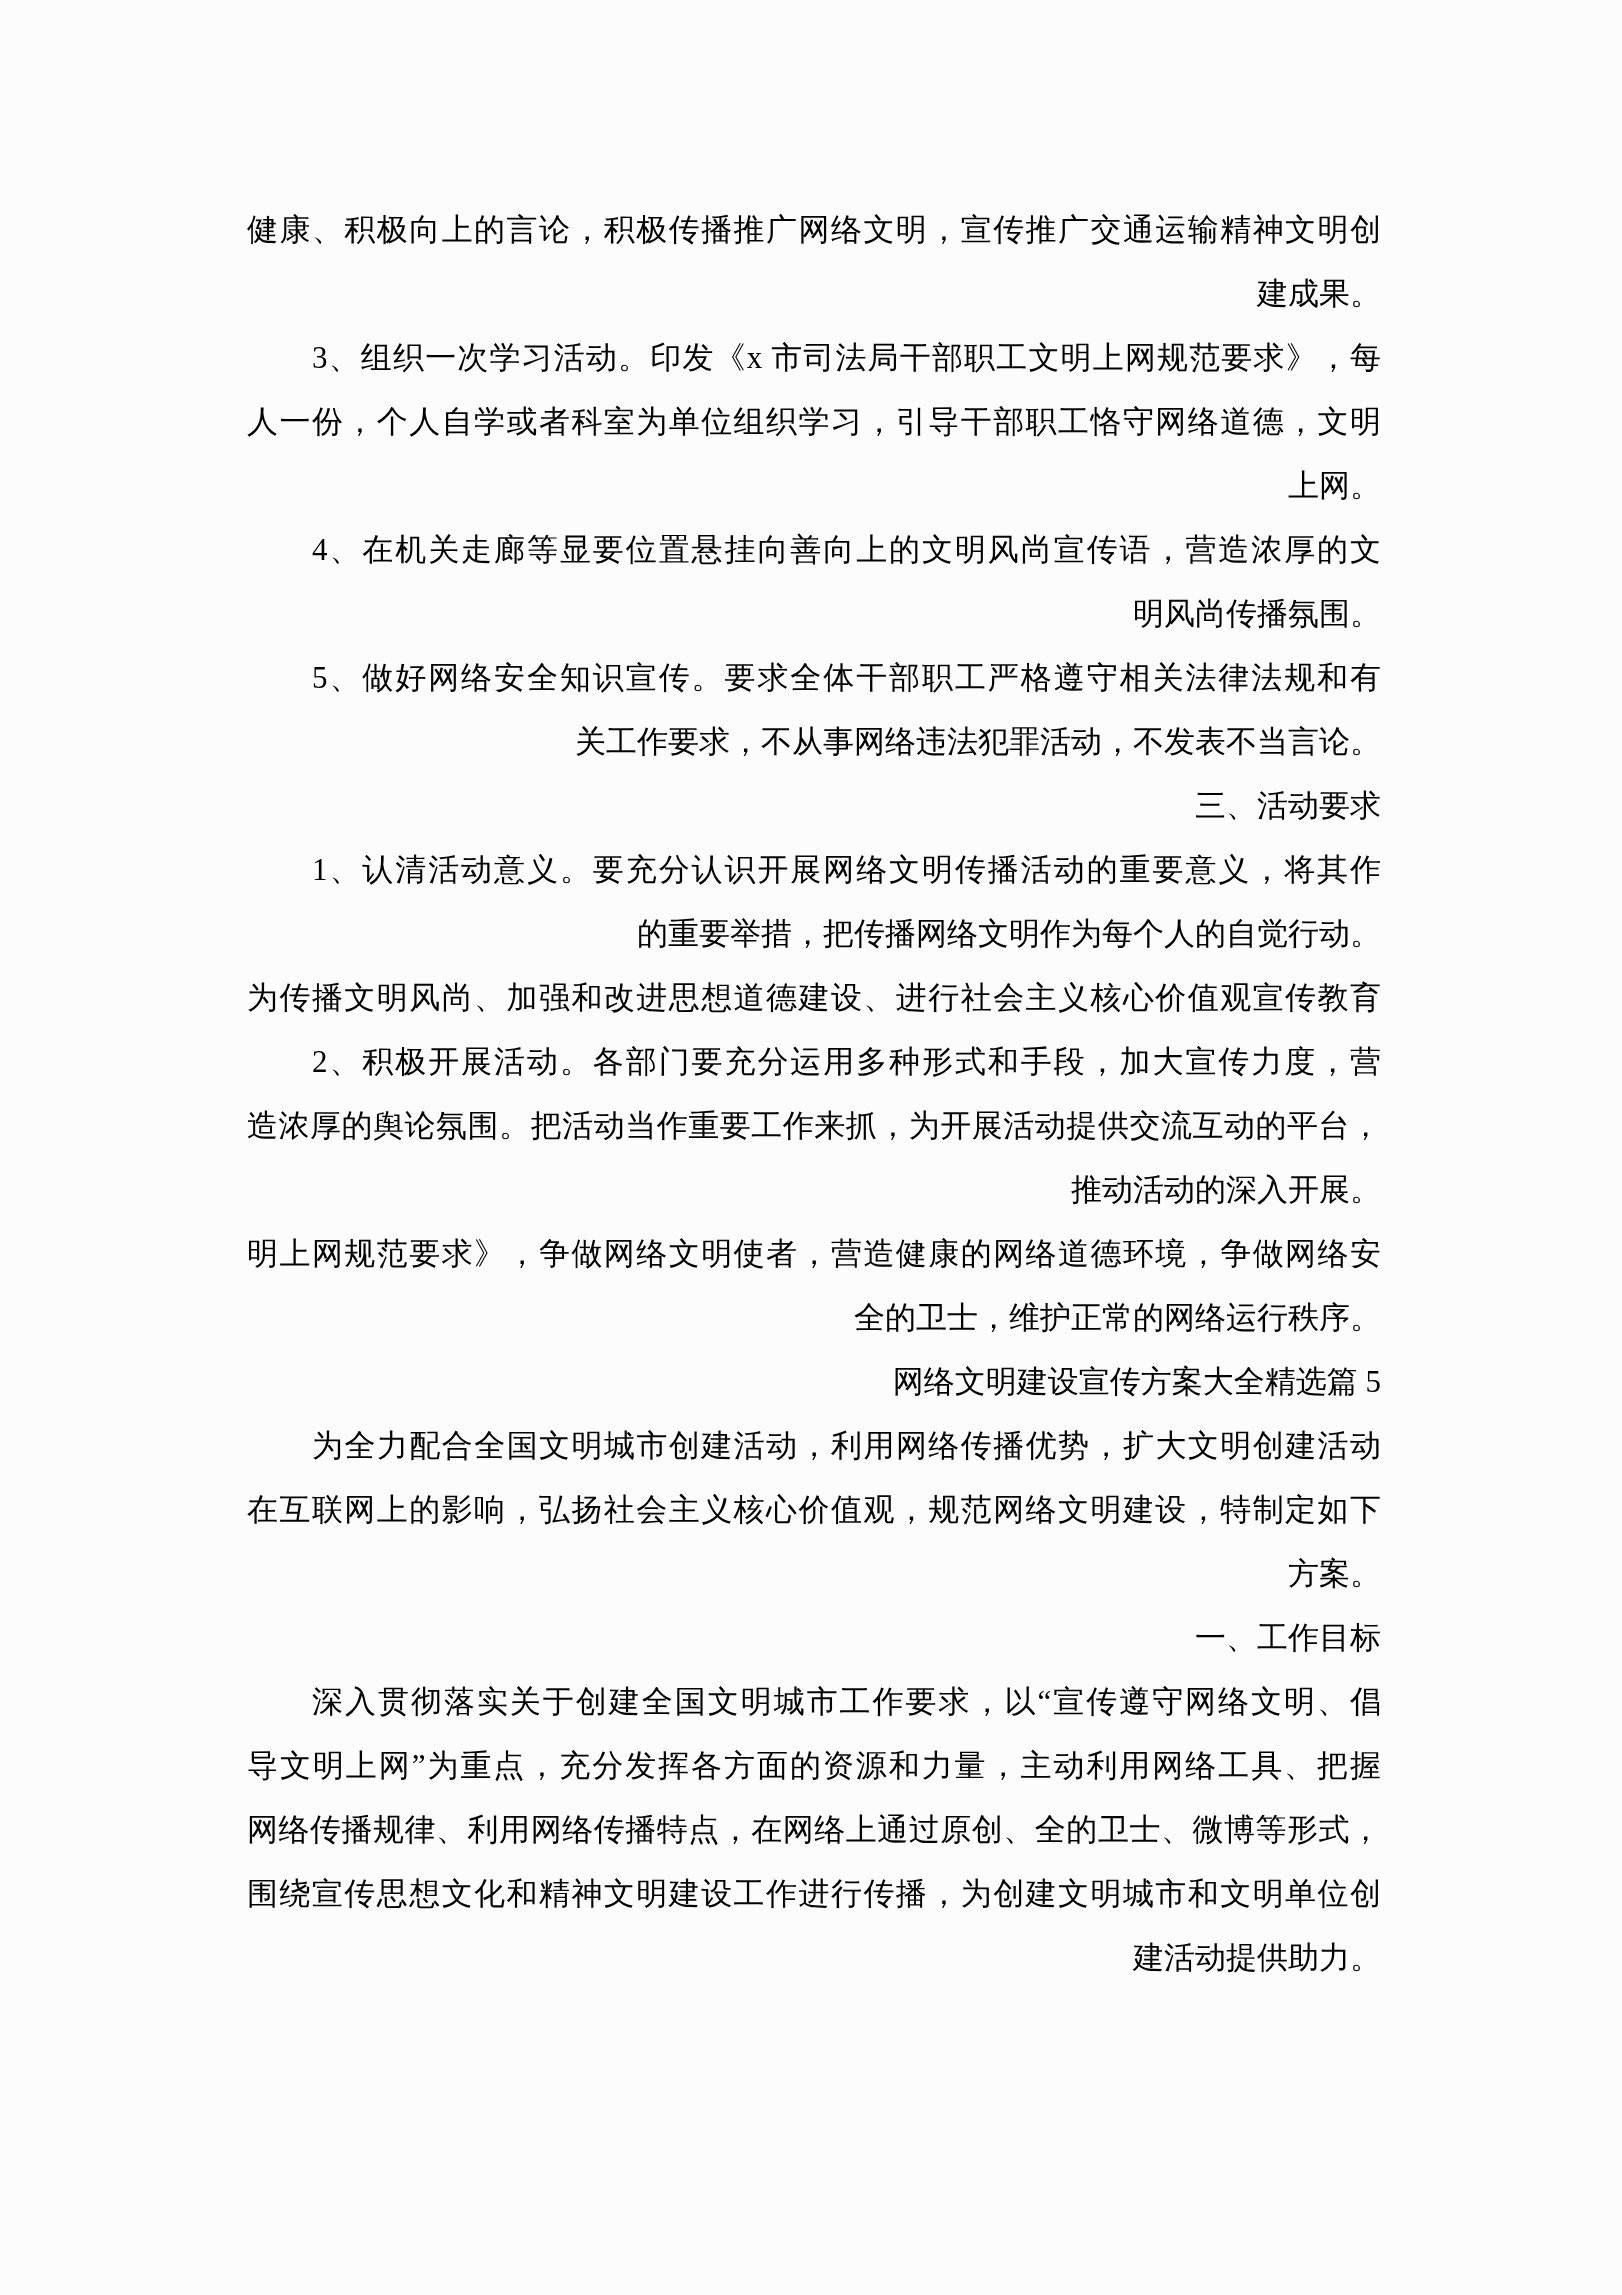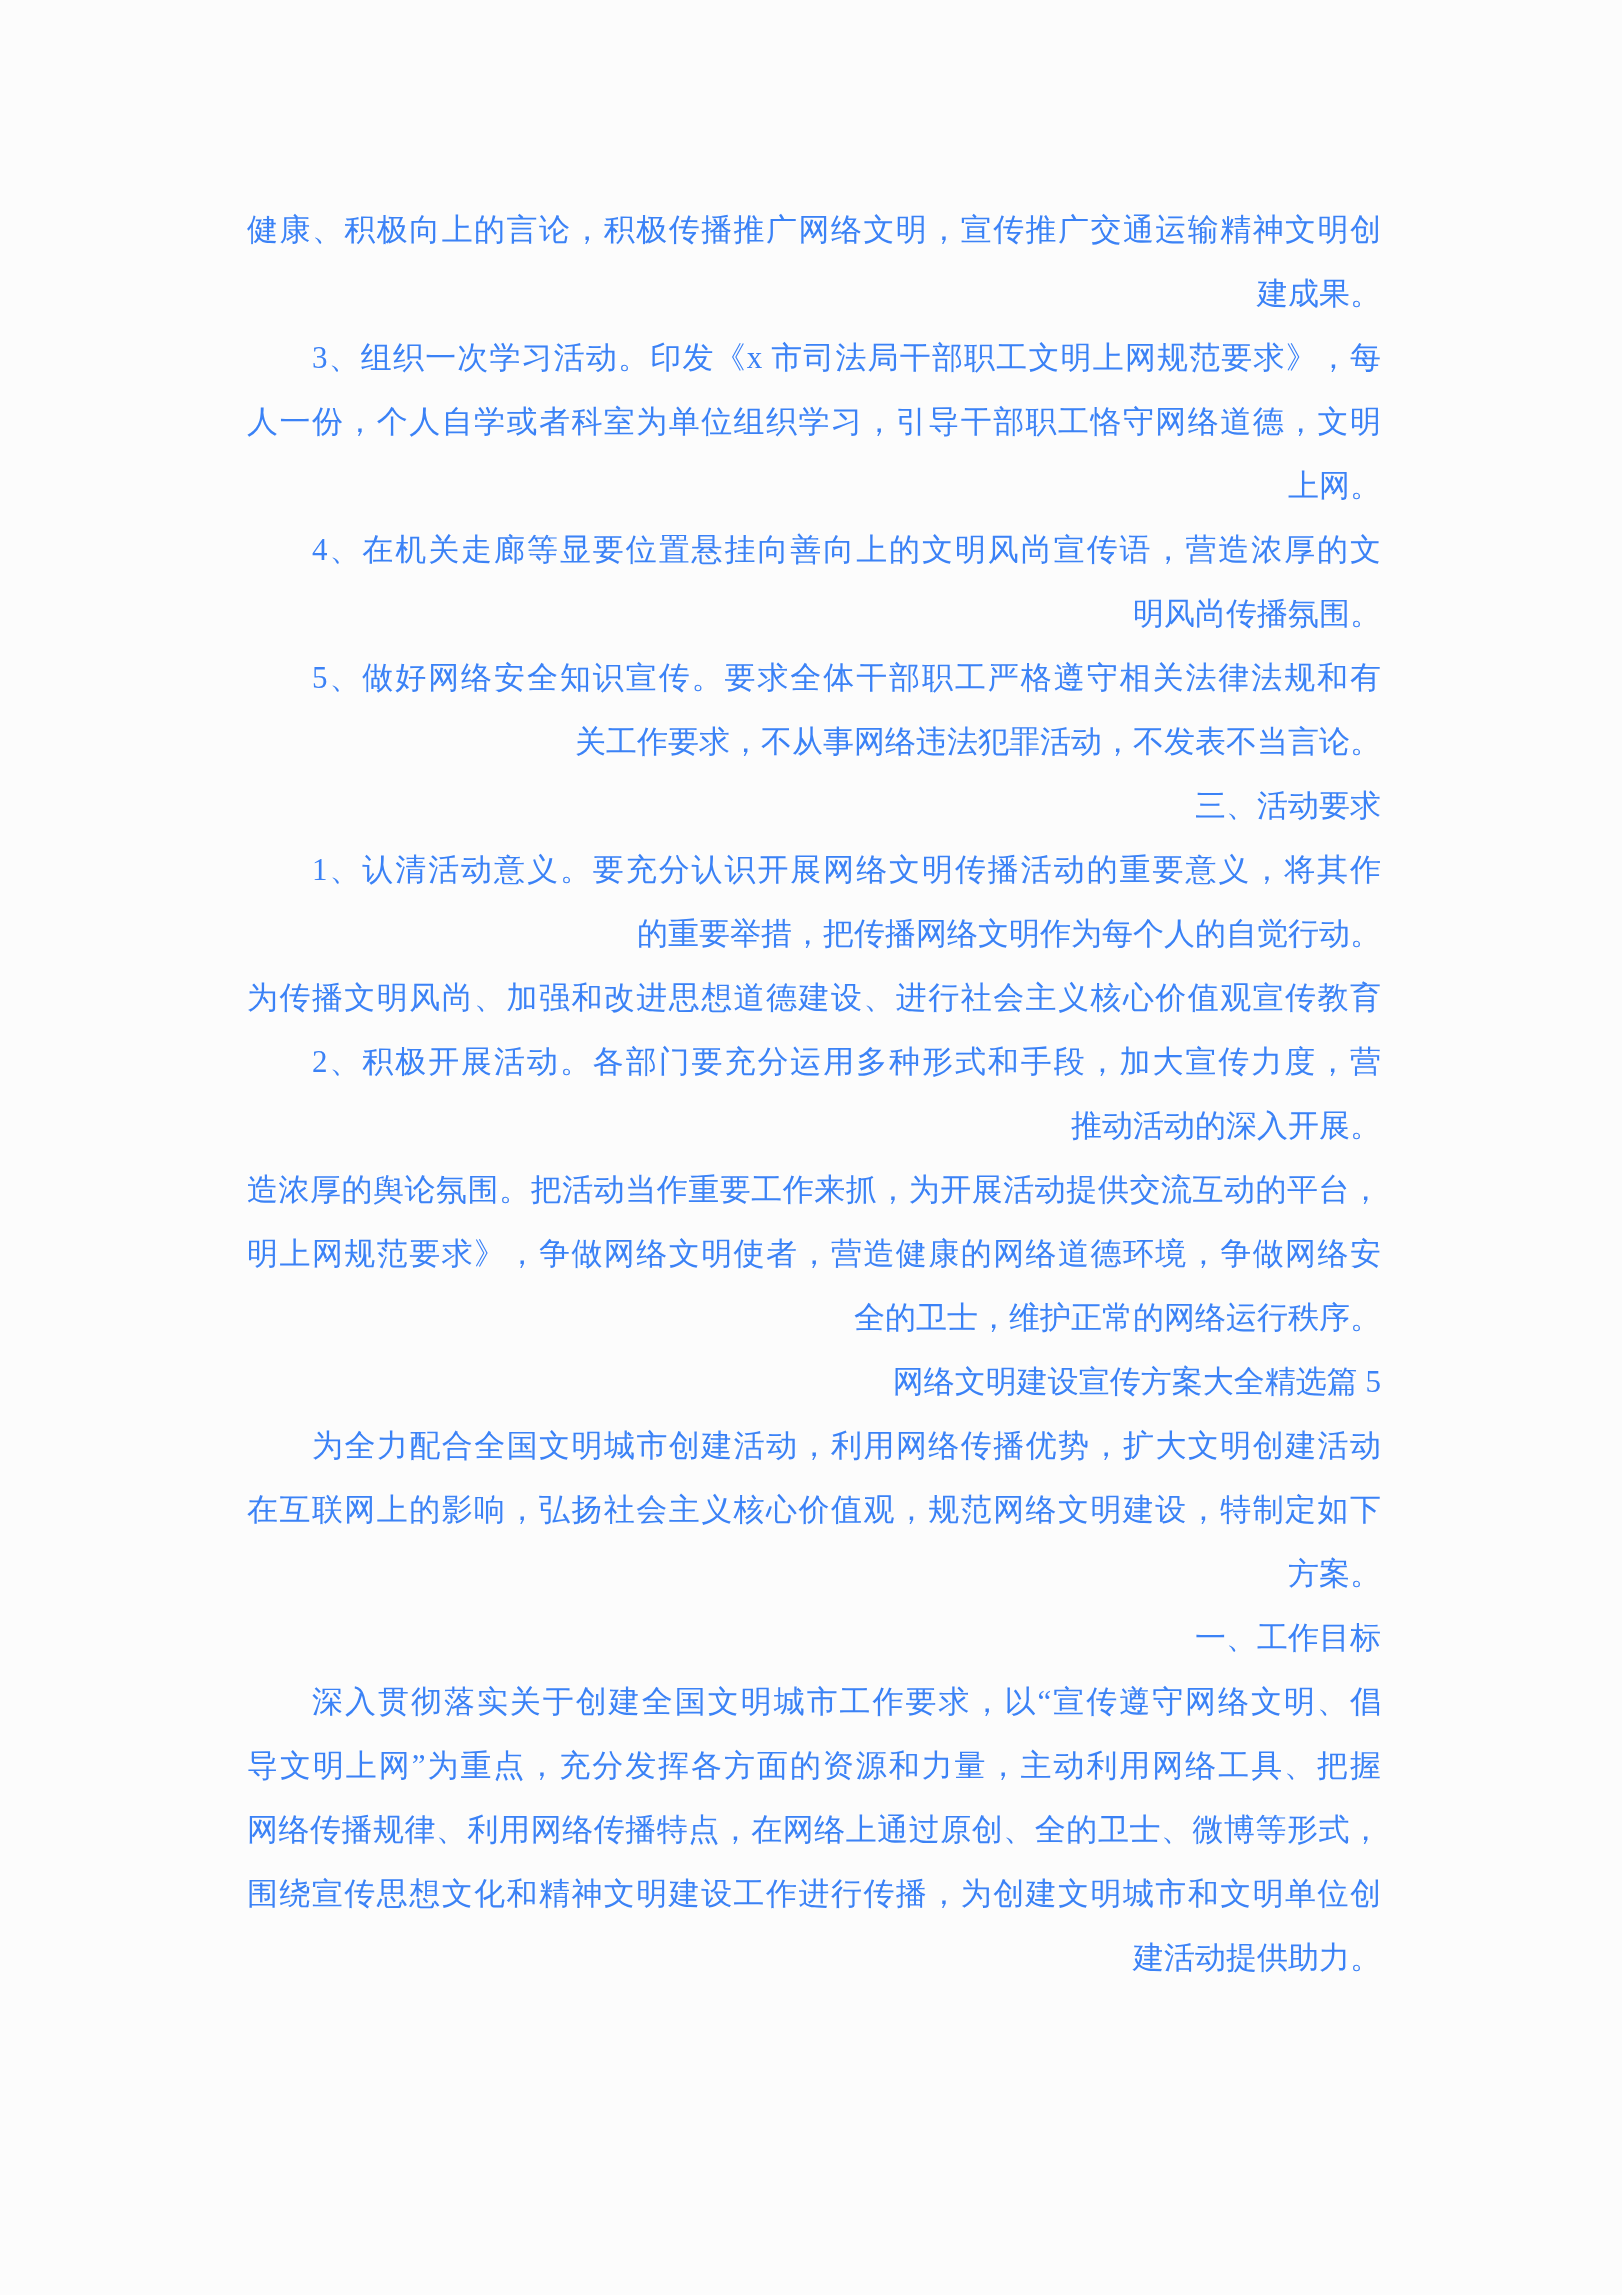--- a/index.html
+++ b/index.html
@@ -42,37 +42,37 @@
     text-align-last: justify;
   }
   .line.indent {
     text-indent: 65px;
   }
 </style>
 </head>
 <body style="background: rgb(252, 252, 252);">
 
 <div class="page">
-  <div class="text-block" id="text-block" style="color: #3b82f6;">
+  <div class="text-block" id="text-block" style="color: #000000;">
       <div class="line fill">健康、积极向上的言论，积极传播推广网络文明，宣传推广交通运输精神文明创</div>
       <div class="line">建成果。</div>
       <div class="line indent fill">3、组织一次学习活动。印发《x 市司法局干部职工文明上网规范要求》，每</div>
       <div class="line fill">人一份，个人自学或者科室为单位组织学习，引导干部职工恪守网络道德，文明</div>
       <div class="line">上网。</div>
       <div class="line indent fill">4、在机关走廊等显要位置悬挂向善向上的文明风尚宣传语，营造浓厚的文</div>
       <div class="line">明风尚传播氛围。</div>
       <div class="line indent fill">5、做好网络安全知识宣传。要求全体干部职工严格遵守相关法律法规和有</div>
       <div class="line">关工作要求，不从事网络违法犯罪活动，不发表不当言论。</div>
       <div class="line indent">三、活动要求</div>
       <div class="line indent fill">1、认清活动意义。要充分认识开展网络文明传播活动的重要意义，将其作</div>
       <div class="line">的重要举措，把传播网络文明作为每个人的自觉行动。</div>
       <div class="line fill">为传播文明风尚、加强和改进思想道德建设、进行社会主义核心价值观宣传教育</div>
       <div class="line indent fill">2、积极开展活动。各部门要充分运用多种形式和手段，加大宣传力度，营</div>
+      <div class="line fill">造浓厚的舆论氛围。把活动当作重要工作来抓，为开展活动提供交流互动的平台，</div>
       <div class="line">推动活动的深入开展。</div>
-      <div class="line fill">造浓厚的舆论氛围。把活动当作重要工作来抓，为开展活动提供交流互动的平台，</div>
       <div class="line fill">明上网规范要求》，争做网络文明使者，营造健康的网络道德环境，争做网络安</div>
       <div class="line">全的卫士，维护正常的网络运行秩序。</div>
       <div class="line indent">网络文明建设宣传方案大全精选篇 5</div>
       <div class="line indent fill">为全力配合全国文明城市创建活动，利用网络传播优势，扩大文明创建活动</div>
       <div class="line fill">在互联网上的影响，弘扬社会主义核心价值观，规范网络文明建设，特制定如下</div>
       <div class="line">方案。</div>
       <div class="line indent">一、工作目标</div>
       <div class="line indent fill">深入贯彻落实关于创建全国文明城市工作要求，以“宣传遵守网络文明、倡</div>
       <div class="line fill">导文明上网”为重点，充分发挥各方面的资源和力量，主动利用网络工具、把握</div>
       <div class="line fill">网络传播规律、利用网络传播特点，在网络上通过原创、全的卫士、微博等形式，</div>

